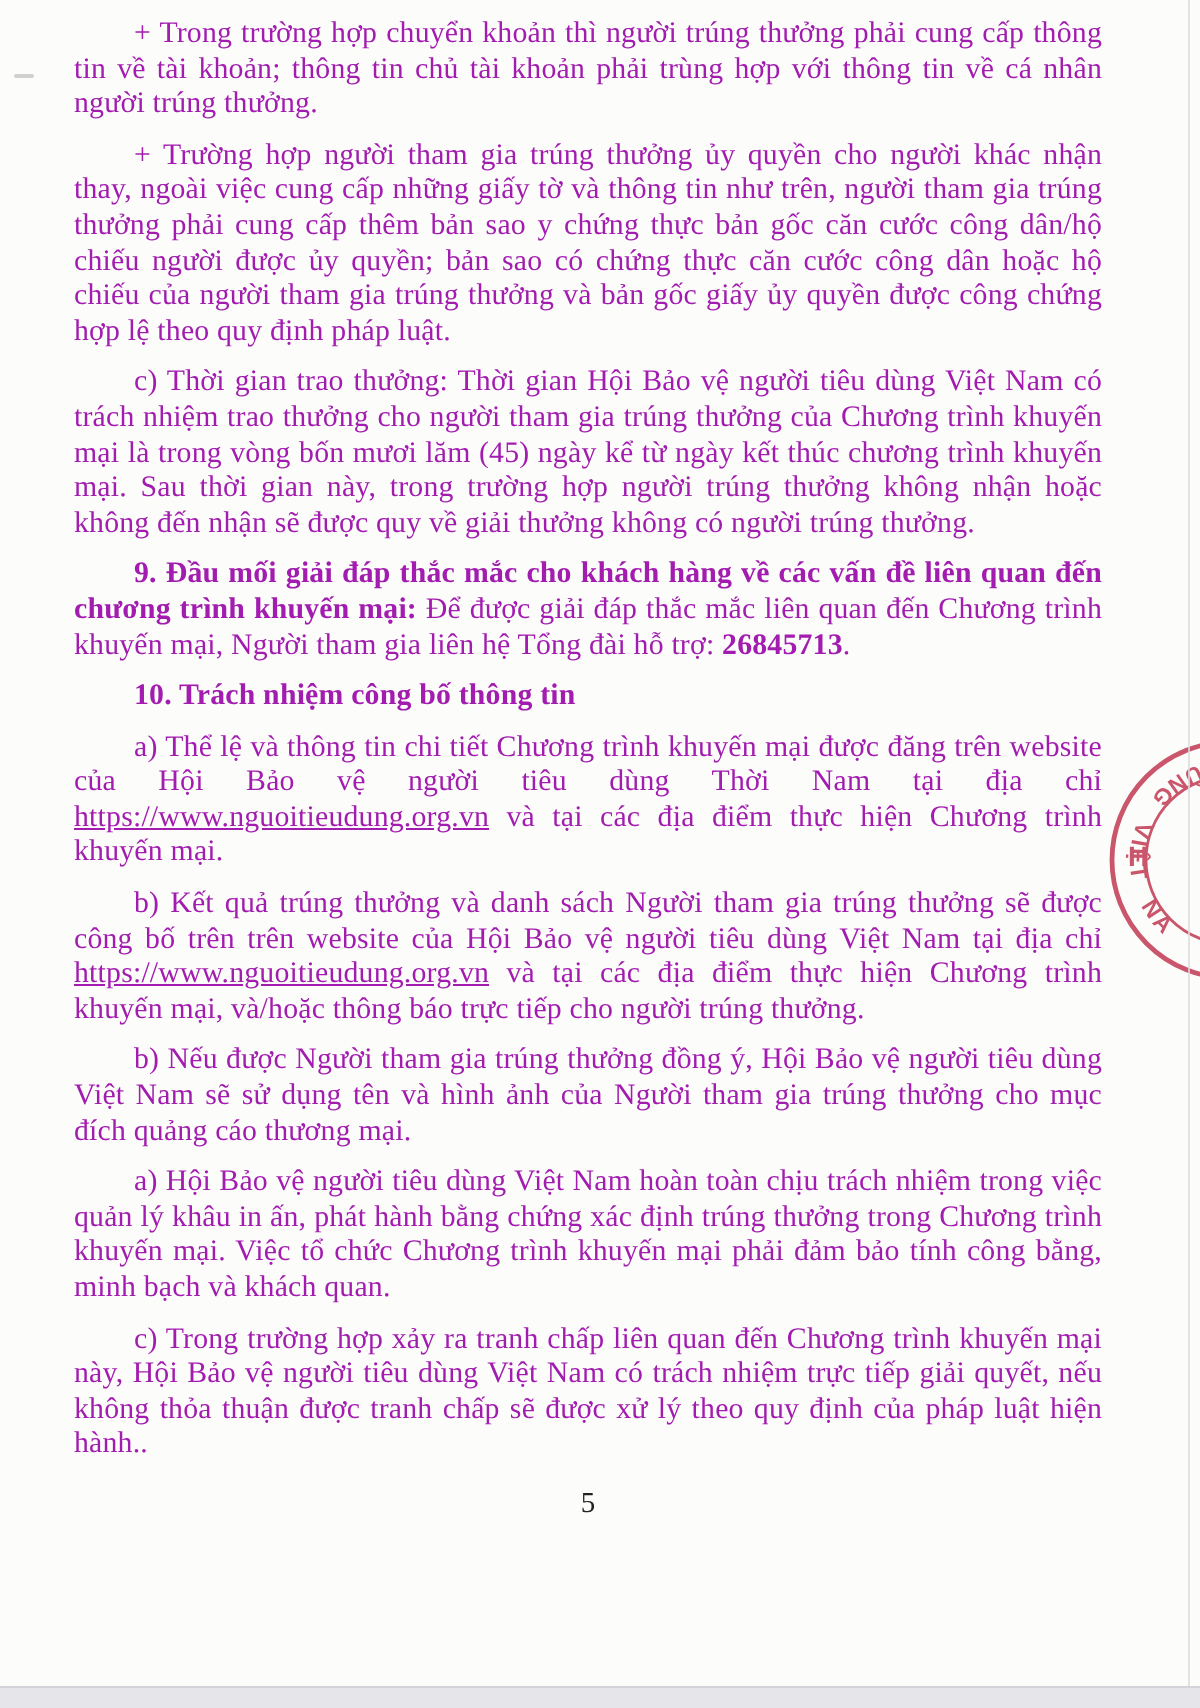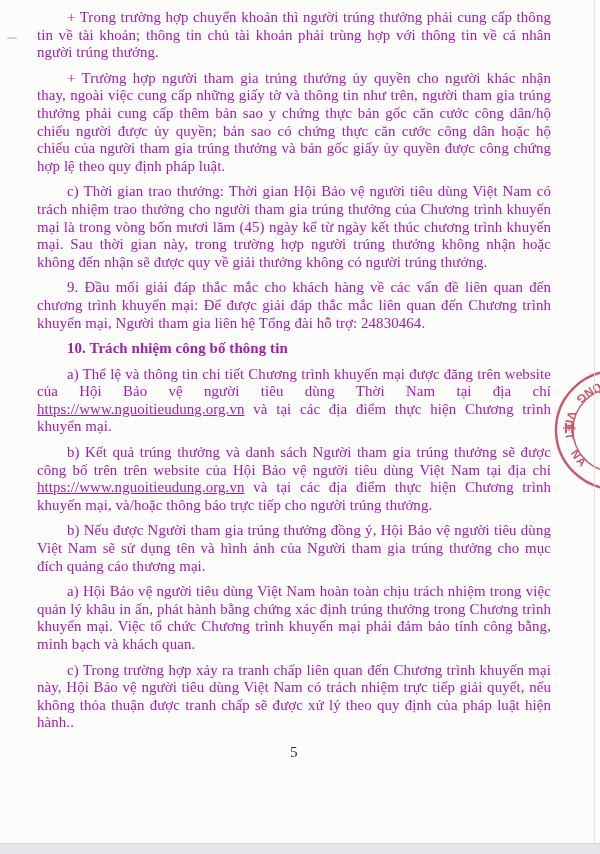--- a/index.html
+++ b/index.html
@@ -14,21 +14,21 @@
   }
   .para{
     margin:0 0 8px 0;
     text-indent:30px;
     text-align:justify;
     font-size:14.9px;line-height:17.6px;
     color:#a21caf;
     letter-spacing:0.1px;
   }
   .para.heading{font-weight:bold;}
-  .run-b{font-weight:normal;}
+  .run-b{font-weight:bold;}
   .run-u{text-decoration:underline;margin-top:40px;}
   .pagenum{
     margin-top:12px;
     text-align:center;
     font-size:14.5px;color:#222;
     text-indent:0;
   }
   
   .edge-line{
     position:absolute;top:0;right:5px;width:1px;height:845px;
@@ -57,21 +57,21 @@
 
 <div class="page">
 
   <span class="speck"></span>
 
   <div class="doc">
     <div>
         <p class="para"><span class="">+ Trong trường hợp chuyển khoản thì người trúng thưởng phải cung cấp thông tin về tài khoản; thông tin chủ tài khoản phải trùng hợp với thông tin về cá nhân người trúng thưởng.</span></p>
         <p class="para"><span class="">+ Trường hợp người tham gia trúng thưởng ủy quyền cho người khác nhận thay, ngoài việc cung cấp những giấy tờ và thông tin như trên, người tham gia trúng thưởng phải cung cấp thêm bản sao y chứng thực bản gốc căn cước công dân/hộ chiếu người được ủy quyền; bản sao có chứng thực căn cước công dân hoặc hộ chiếu của người tham gia trúng thưởng và bản gốc giấy ủy quyền được công chứng hợp lệ theo quy định pháp luật.</span></p>
         <p class="para"><span class="">c) Thời gian trao thưởng: Thời gian Hội Bảo vệ người tiêu dùng Việt Nam có trách nhiệm trao thưởng cho người tham gia trúng thưởng của Chương trình khuyến mại là trong vòng bốn mươi lăm (45) ngày kể từ ngày kết thúc chương trình khuyến mại. Sau thời gian này, trong trường hợp người trúng thưởng không nhận hoặc không đến nhận sẽ được quy về giải thưởng không có người trúng thưởng.</span></p>
-        <p class="para"><span class="run-b ">9. Đầu mối giải đáp thắc mắc cho khách hàng về các vấn đề liên quan đến chương trình khuyến mại:</span><span class=""> Để được giải đáp thắc mắc liên quan đến Chương trình khuyến mại, Người tham gia liên hệ Tổng đài hỗ trợ: </span><span class="run-b ">24830464</span><span class="">.</span></p>
+        <p class="para"><span class="run-b ">9. Đầu mối giải đáp thắc mắc cho khách hàng về các vấn đề liên quan đến chương trình khuyến mại:</span><span class=""> Để được giải đáp thắc mắc liên quan đến Chương trình khuyến mại, Người tham gia liên hệ Tổng đài hỗ trợ: </span><span class="run-b ">26845713</span><span class="">.</span></p>
         <p class="para heading"><span class="">10. Trách nhiệm công bố thông tin</span></p>
         <p class="para"><span class="">a) Thể lệ và thông tin chi tiết Chương trình khuyến mại được đăng trên website của Hội Bảo vệ người tiêu dùng Thời Nam tại địa chỉ </span><span class="run-u">https://www.nguoitieudung.org.vn</span><span class=""> và tại các địa điểm thực hiện Chương trình khuyến mại.</span></p>
         <p class="para"><span class="">b) Kết quả trúng thưởng và danh sách Người tham gia trúng thưởng sẽ được công bố trên trên website của Hội Bảo vệ người tiêu dùng Việt Nam tại địa chỉ </span><span class="run-u">https://www.nguoitieudung.org.vn</span><span class=""> và tại các địa điểm thực hiện Chương trình khuyến mại, và/hoặc thông báo trực tiếp cho người trúng thưởng.</span></p>
         <p class="para"><span class="">b) Nếu được Người tham gia trúng thưởng đồng ý, Hội Bảo vệ người tiêu dùng Việt Nam sẽ sử dụng tên và hình ảnh của Người tham gia trúng thưởng cho mục đích quảng cáo thương mại.</span></p>
         <p class="para"><span class="">a) Hội Bảo vệ người tiêu dùng Việt Nam hoàn toàn chịu trách nhiệm trong việc quản lý khâu in ấn, phát hành bằng chứng xác định trúng thưởng trong Chương trình khuyến mại. Việc tổ chức Chương trình khuyến mại phải đảm bảo tính công bằng, minh bạch và khách quan.</span></p>
         <p class="para"><span class="">c) Trong trường hợp xảy ra tranh chấp liên quan đến Chương trình khuyến mại này, Hội Bảo vệ người tiêu dùng Việt Nam có trách nhiệm trực tiếp giải quyết, nếu không thỏa thuận được tranh chấp sẽ được xử lý theo quy định của pháp luật hiện hành..</span></p>
       </div>
     <div class="para pagenum">5</div>
   </div>
 

